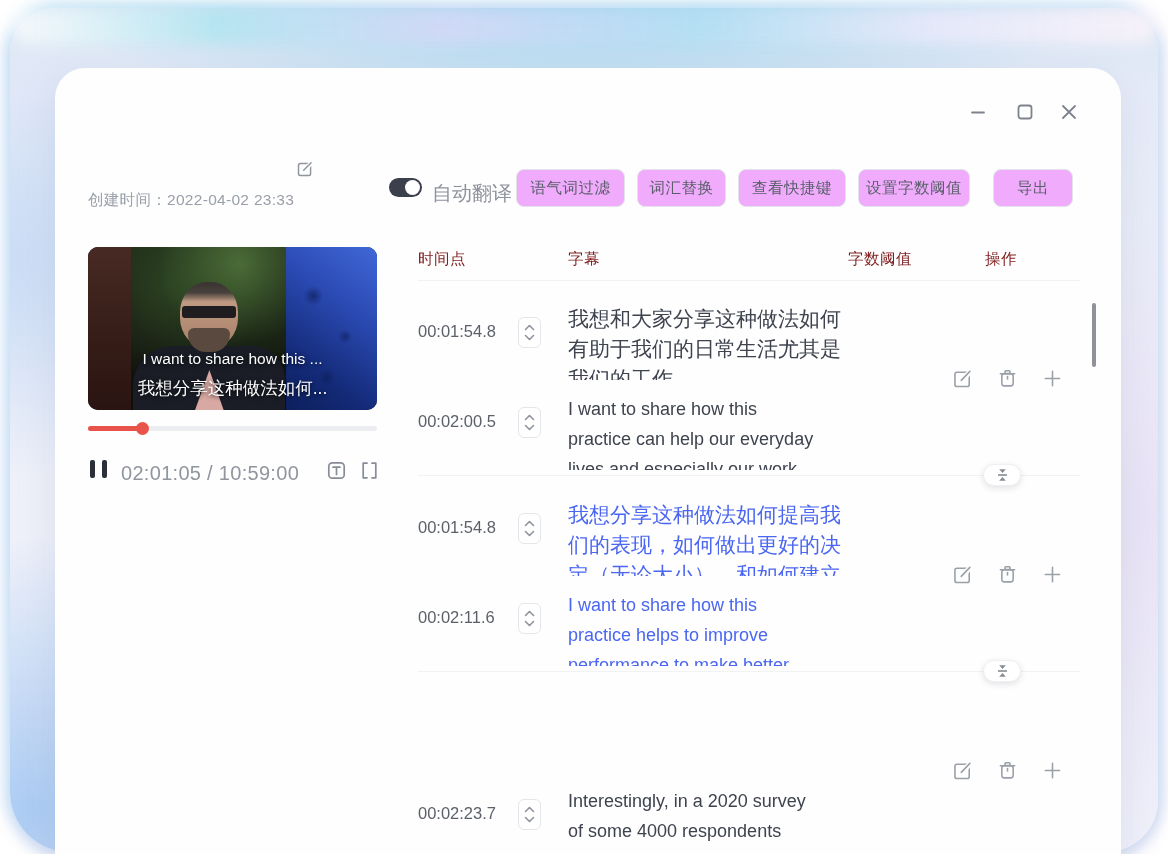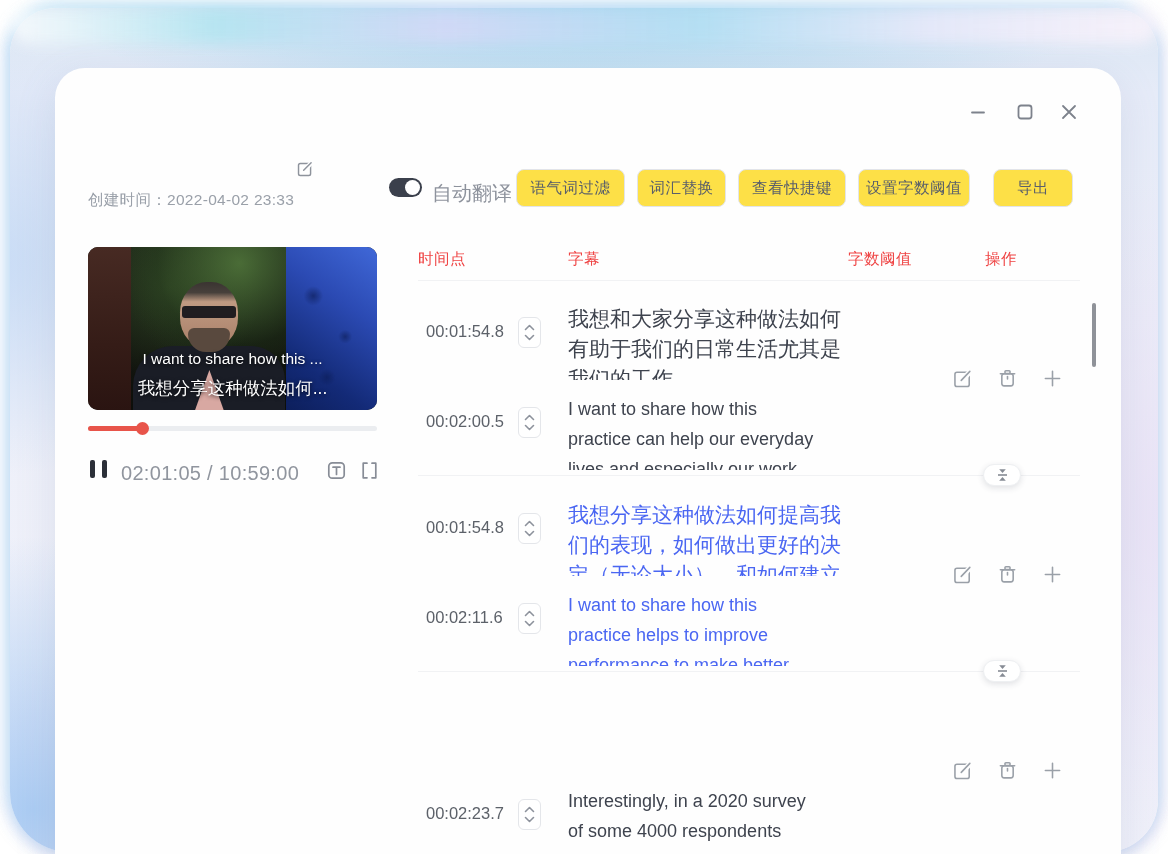--- a/index.html
+++ b/index.html
@@ -37,21 +37,21 @@
   .title { position:absolute; left:33px; top:91px; font-size:17.5px; color:#575c66; letter-spacing:.5px; }
   .edit-title { position:absolute; left:241px; top:92px; width:18px; height:18px; color:#8e939c; cursor:pointer; }
   .created { position:absolute; left:33px; top:122px; font-size:15.5px; color:#9aa0a9; letter-spacing:.3px; }
 
   .toggle { position:absolute; left:334px; top:110px; width:33px; height:19px; border-radius:10px;
     background:#3b404c; cursor:pointer; }
   .toggle .knob { position:absolute; right:2px; top:2px; width:15px; height:15px; border-radius:50%; background:#ffffff; }
   .toggle-label { position:absolute; left:377px; top:112px; font-size:20px; color:#8d929c; }
 
   .btn { position:absolute; top:101px; height:38px; border:1px solid #e2e4e9; border-radius:8px;
-    background:#fde047; color:#5a5f6a; font-size:15.5px; display:flex; align-items:center;
+    background:#f0abfc; color:#5a5f6a; font-size:15.5px; display:flex; align-items:center;
     justify-content:center; cursor:pointer; letter-spacing:.5px; }
 
   
   .video { position:absolute; left:33px; top:179px; width:289px; height:163px; border-radius:10px;
     overflow:hidden; background:#121410; }
   .v-left { position:absolute; left:0; top:0; bottom:0; width:15%;
     background:linear-gradient(180deg,#472a23,#351c17 60%,#2a1411); }
   .v-screen { position:absolute; right:0; top:0; bottom:0; width:31.5%;
     background:
       radial-gradient(14px 14px at 30% 30%, rgba(10,25,80,.6), transparent 70%),
@@ -85,27 +85,27 @@
   .progress-fill { position:absolute; left:0; top:0; bottom:0; border-radius:3px; background:#e8544a; }
   .progress-knob { position:absolute; top:-4px; width:13px; height:13px; border-radius:50%;
     background:#e8544a; cursor:pointer; }
   .pause { position:absolute; left:35px; top:392px; width:17px; height:18px; cursor:pointer; }
   .pause i { position:absolute; top:0; bottom:0; width:5px; border-radius:2px; background:#2b2f38; }
   .pause i:first-child { left:0; } .pause i:last-child { right:0; }
   .time-text { position:absolute; left:66px; top:394px; font-size:20px; color:#90959e; letter-spacing:.3px; }
   .pctl { position:absolute; top:392px; width:21px; height:21px; color:#878c96; cursor:pointer; }
 
   
-  .col-h { position:absolute; top:181px; font-size:15.5px; color:#ef4444; letter-spacing:.5px; }
+  .col-h { position:absolute; top:181px; font-size:15.5px; color:#7f1d1d; letter-spacing:.5px; }
   .head-line { position:absolute; left:363px; top:212px; width:662px; height:1px; background:#f1f2f4; }
 
   .block { position:absolute; left:363px; width:662px; height:196px; }
   .subrow { position:absolute; left:0; width:662px; height:84px; }
   .subrow.a { top:6px; } .subrow.b { top:96px; }
-  .sub-time { position:absolute; left:8px; top:18px; font-size:16.5px; color:#5c6169; cursor:pointer; }
+  .sub-time { position:absolute; left:0; top:18px; font-size:16.5px; color:#5c6169; cursor:pointer; }
   .stepper { position:absolute; left:100px; top:13px; width:23px; height:31px; border:1px solid #e4e6ea;
     border-radius:6px; background:#fff; color:#8d929c; display:flex; flex-direction:column;
     align-items:center; justify-content:center; gap:3px; cursor:pointer; }
   .sub-text { position:absolute; left:150px; top:0; width:288px; max-height:76px; overflow:hidden;
     line-height:30px; font-size:18px; color:#3e434e; white-space:pre-line; cursor:text; }
   .sub-text.cjk { font-size:21px; }
   .sub-text.hl { color:#4a66f2; }
   .op { position:absolute; top:70px; width:21px; height:21px; color:#9aa0a8; cursor:pointer; }
   .op.edit { left:534px; } .op.del { left:579px; } .op.add { left:624px; }
   .divider { position:absolute; left:0; top:177px; width:662px; height:1px; background:#f1f2f4; }

